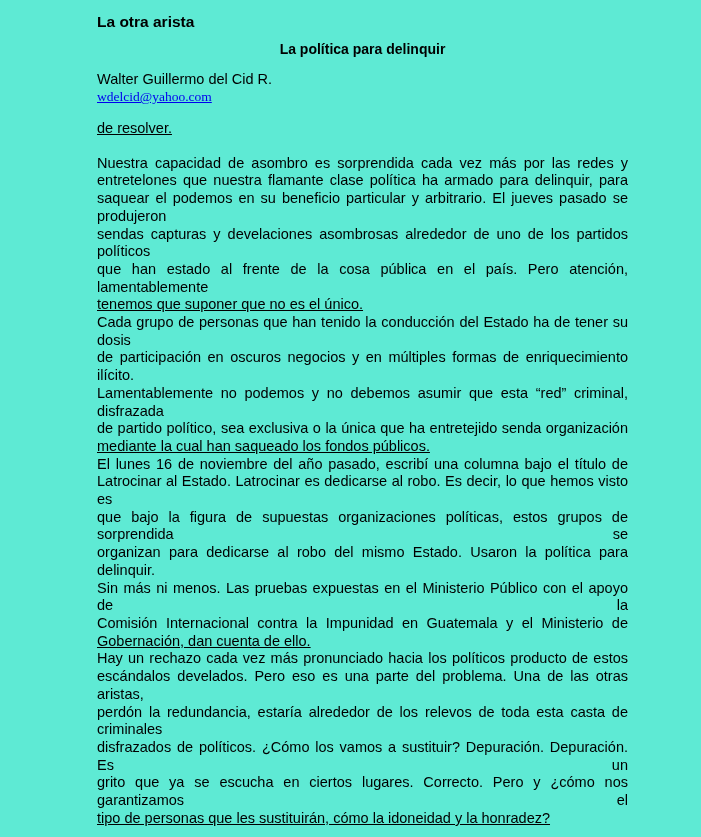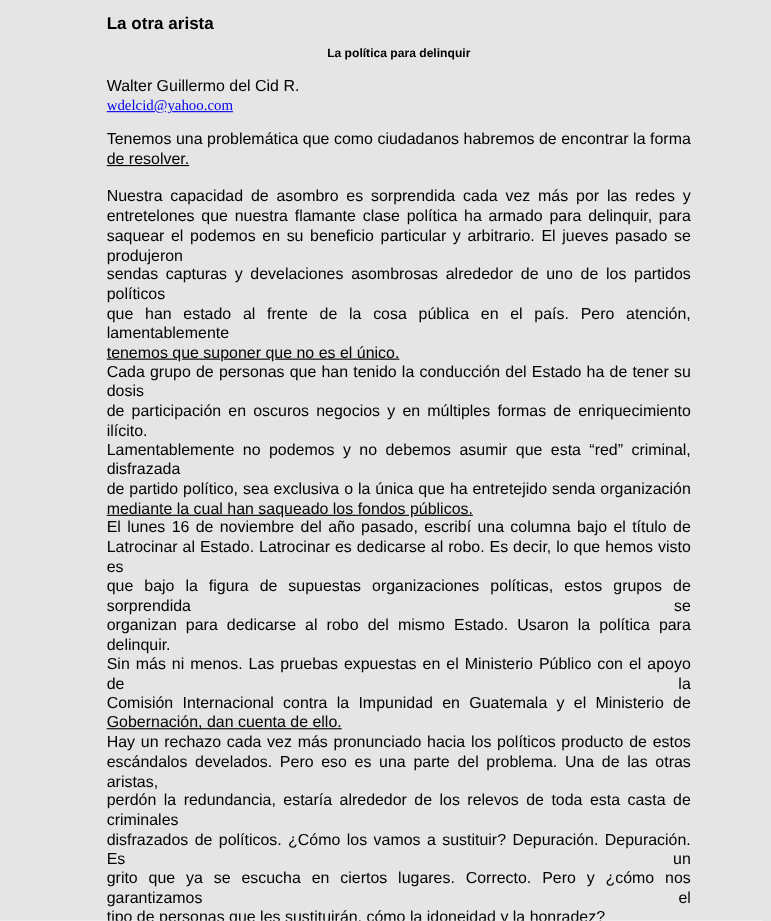--- a/index.html
+++ b/index.html
@@ -8,30 +8,30 @@
     width: 701px;
     height: 837px;
     overflow: hidden;
     font-family: "Liberation Sans", sans-serif;
     color: #000000;
   }
   .page {
     width: 701px;
     height: 837px;
     padding: 12px 73px 0 97px;
-    background: #e5e5e5;
+    background: #5eead4;
   }
   .doc-title {
     font-size: 15.5px;
     font-weight: bold;
     line-height: 19px;
     text-align: left;
   }
   .doc-subtitle {
-    font-size: 11px;
+    font-size: 14px;
     font-weight: bold;
     line-height: 19px;
     text-align: center;
     margin-top: 9px;
   }
   .author {
     font-size: 14.5px;
     line-height: 17px;
     margin-top: 12px;
   }
@@ -67,21 +67,20 @@
   <div class="doc-subtitle">La política para delinquir</div>
 
   <div class="author">Walter Guillermo del Cid R.</div>
 
   <div class="email-row">
     <a class="email-link">wdelcid@yahoo.com</a>
   </div>
 
   <div class="body-text">
       <div class="para gap-after">
-        <div class="line">Tenemos una problemática que como ciudadanos habremos de encontrar la forma</div>
         <div class="line last">de resolver.</div>
       </div>
       <div class="para">
         <div class="line">Nuestra capacidad de asombro es sorprendida cada vez más por las redes y</div>
         <div class="line">entretelones que nuestra flamante clase política ha armado para delinquir, para</div>
         <div class="line">saquear el podemos en su beneficio particular y arbitrario. El jueves pasado se produjeron</div>
         <div class="line">sendas capturas y develaciones asombrosas alrededor de uno de los partidos políticos</div>
         <div class="line">que han estado al frente de la cosa pública en el país. Pero atención, lamentablemente</div>
         <div class="line last">tenemos que suponer que no es el único.</div>
       </div>

